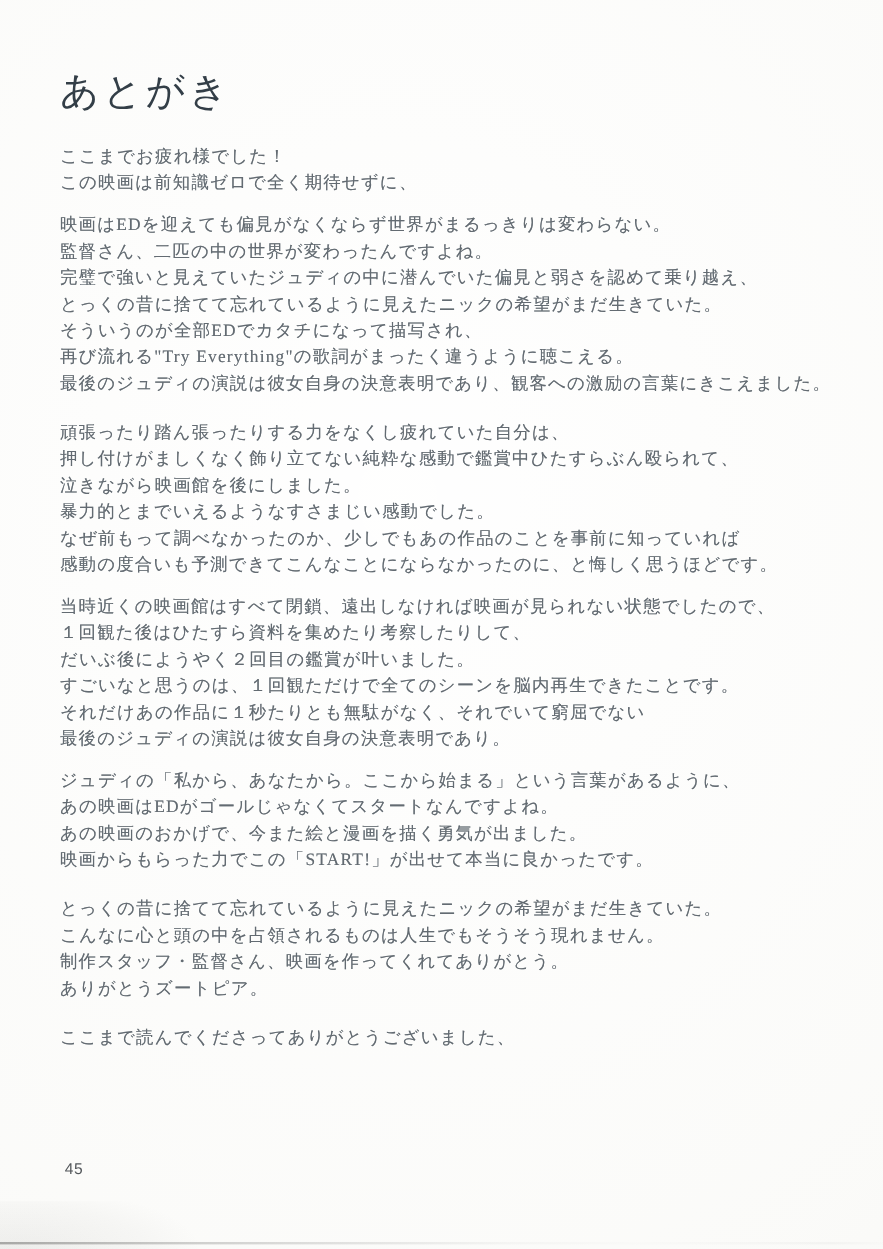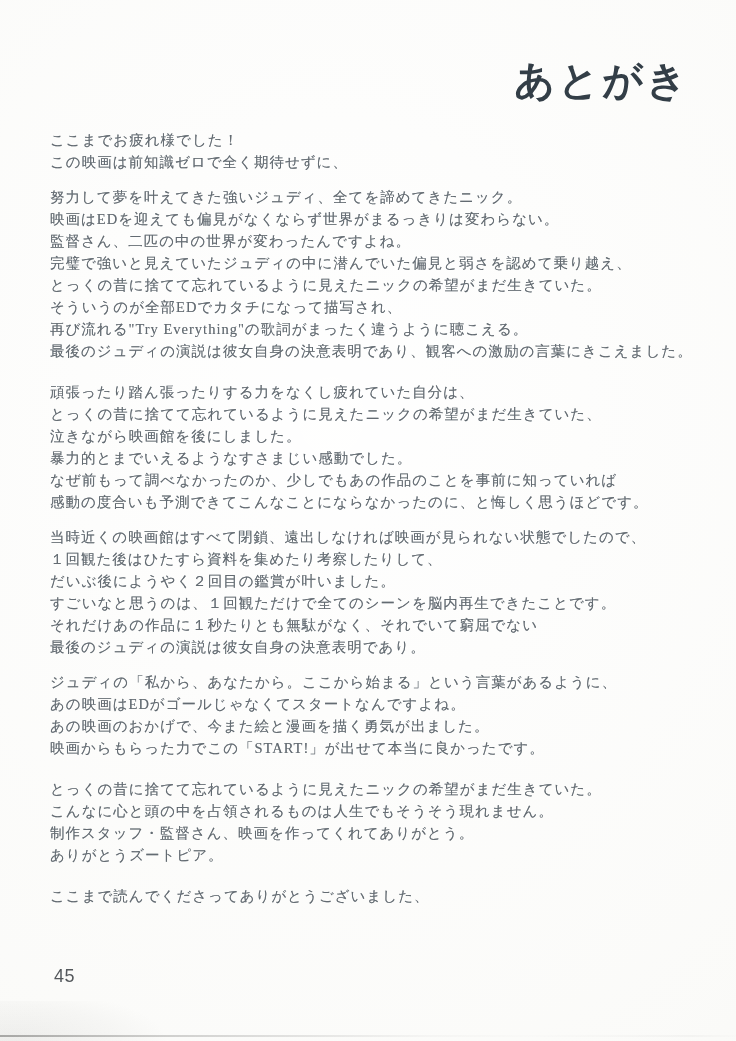--- a/index.html
+++ b/index.html
@@ -21,27 +21,26 @@
       radial-gradient(ellipse 120% 100% at 45% 40%, rgba(255,255,255,0.9) 0%, rgba(250,250,248,0.4) 70%, rgba(242,242,239,0.55) 100%),
       #fbfbf9;
   }
   .content {
     position: absolute;
     top: 58px;
     left: 50px;
     width: 640px;
   }
   .page-title {
-    font-size: 40px;
-    font-weight: bold;
+    font-size: 32px;
+    font-weight: normal;
     line-height: 1.15;
     letter-spacing: 3px;
     color: #333e47;
     margin: 0 0 25px 0;
-    text-align: right;
   }
   .para {
     margin: 0 0 13px 0;
   }
   .para.gap-lg {
     margin-bottom: 19px;
   }
   .line {
     font-size: 14.5px;
     line-height: 22px;
@@ -49,21 +48,21 @@
     color: #636b72;
     white-space: nowrap;
     
     text-shadow: 0 0 0.4px rgba(99,107,114,0.55);
   }
   .page-number {
     position: absolute;
     top: 966px;
     left: 54px;
     font-family: "Liberation Sans", "DejaVu Sans", sans-serif;
-    font-size: 18px;
+    font-size: 13px;
     letter-spacing: 0.5px;
     color: #54585c;
     text-align: right;
   }
   .scan-bottom-edge {
     position: absolute;
     left: 0;
     bottom: 4px;
     width: 100%;
     height: 2px;
@@ -94,33 +93,32 @@
   <div class="content">
 
     <h1 class="page-title">あとがき</h1>
 
     <div class="para">
       <div class="line">ここまでお疲れ様でした！</div>
       <div class="line">この映画は前知識ゼロで全く期待せずに、</div>
     </div>
 
     <div class="para gap-lg">
-      <div class="line">努力して夢を叶えてきた強いジュディ、全てを諦めてきたニック。</div>
       <div class="line">映画はEDを迎えても偏見がなくならず世界がまるっきりは変わらない。</div>
       <div class="line">監督さん、二匹の中の世界が変わったんですよね。</div>
       <div class="line">完璧で強いと見えていたジュディの中に潜んでいた偏見と弱さを認めて乗り越え、</div>
       <div class="line">とっくの昔に捨てて忘れているように見えたニックの希望がまだ生きていた。</div>
       <div class="line">そういうのが全部EDでカタチになって描写され、</div>
       <div class="line">再び流れる"Try Everything"の歌詞がまったく違うように聴こえる。</div>
       <div class="line">最後のジュディの演説は彼女自身の決意表明であり、観客への激励の言葉にきこえました。</div>
     </div>
 
     <div class="para">
       <div class="line">頑張ったり踏ん張ったりする力をなくし疲れていた自分は、</div>
-      <div class="line">とっくの昔に捨てて忘れているように見えたニックの希望がまだ生きていた、</div>
+      <div class="line">押し付けがましくなく飾り立てない純粋な感動で鑑賞中ひたすらぶん殴られて、</div>
       <div class="line">泣きながら映画館を後にしました。</div>
       <div class="line">暴力的とまでいえるようなすさまじい感動でした。</div>
       <div class="line">なぜ前もって調べなかったのか、少しでもあの作品のことを事前に知っていれば</div>
       <div class="line">感動の度合いも予測できてこんなことにならなかったのに、と悔しく思うほどです。</div>
     </div>
 
     <div class="para">
       <div class="line">当時近くの映画館はすべて閉鎖、遠出しなければ映画が見られない状態でしたので、</div>
       <div class="line">１回観た後はひたすら資料を集めたり考察したりして、</div>
       <div class="line">だいぶ後にようやく２回目の鑑賞が叶いました。</div>

